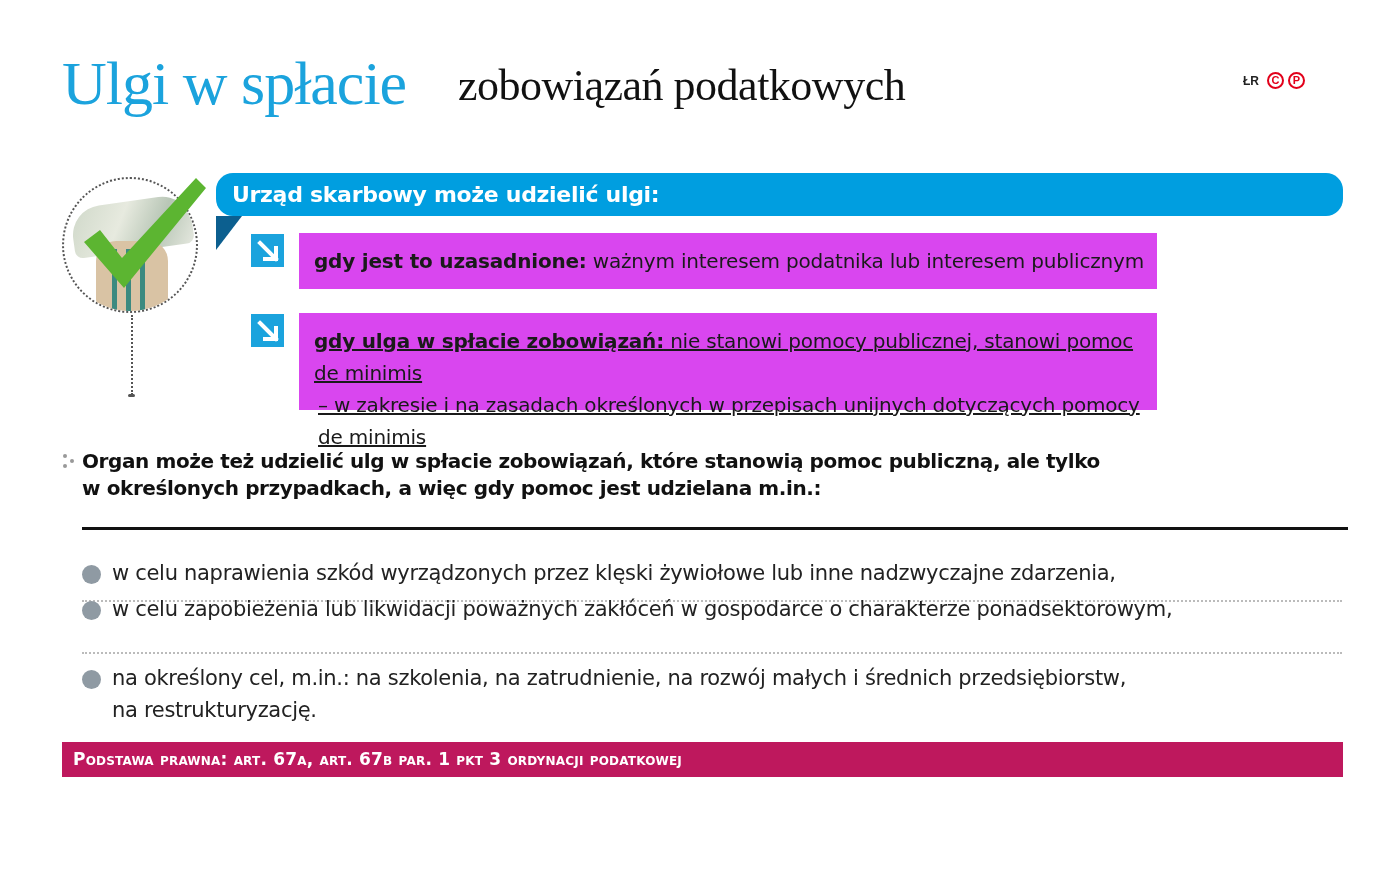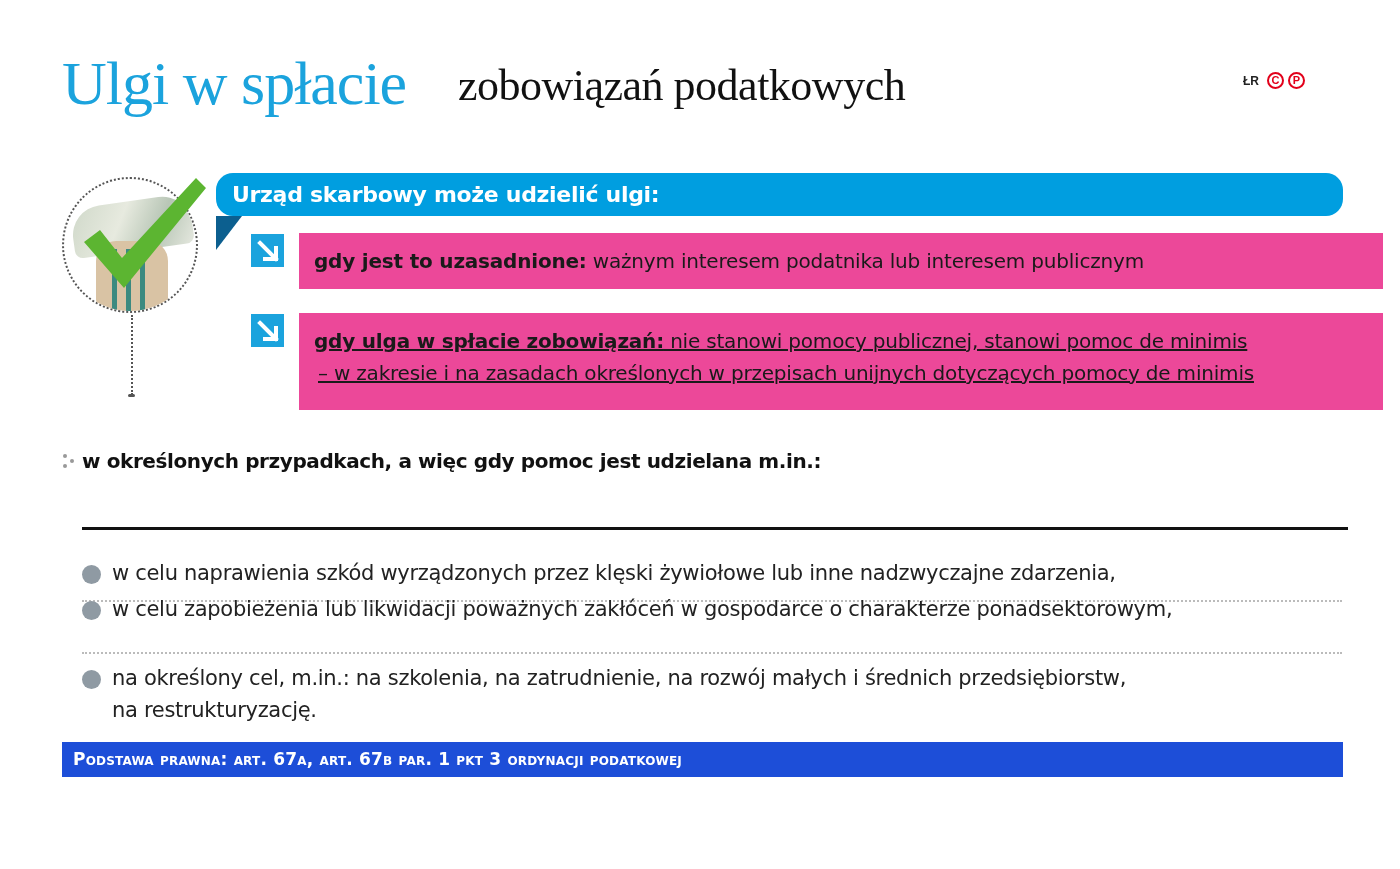--- a/index.html
+++ b/index.html
@@ -44,21 +44,21 @@
   }
   .fold {
     position: absolute; left: 216px; top: 216px; width: 0; height: 0;
     border-top: 0 solid transparent; border-left: 26px solid #0c5f8f; border-bottom: 34px solid transparent;
   }
   .arrow-box {
     position: absolute; left: 251px; width: 33px; height: 33px; background: #1ba3dd;
     display: flex; align-items: center; justify-content: center;
   }
   .gray-box {
-    position: absolute; left: 299px; width: 1084px; background: #ec4899;
+    position: absolute; left: 299px; width: 858px; background: #d946ef;
     font-family: "DejaVu Sans", sans-serif; font-size: 20px; color: #1a1a1a; padding-left: 15px;
     letter-spacing: -0.2px;
   }
   .gray-box b { font-weight: bold; }
   .box1 { top: 233px; height: 56px; line-height: 56px; }
   .box2 { top: 313px; height: 97px; padding-top: 12px; line-height: 32px; text-decoration: underline; }
   .box2 .line2 { padding-left: 4px; }
 
   .organ {
     position: absolute; left: 82px; top: 448px; width: 1200px;
@@ -70,21 +70,21 @@
 
   .rule { position: absolute; left: 82px; top: 527px; width: 1266px; height: 3px; background: #111; }
 
   .bullet-row { position: absolute; left: 82px; width: 1260px; font-family: "DejaVu Sans", sans-serif; font-size: 21px; color: #222; letter-spacing: -0.3px; }
   .bullet-row .dot { position: absolute; left: 0; top: 8px; width: 19px; height: 19px; border-radius: 50%; background: #8f9aa3; }
   .bullet-row .txt { margin-left: 30px; line-height: 32px; }
   .sep { position: absolute; left: 82px; width: 1260px; height: 0; border-top: 2px dotted #bbb; }
 
   .legal {
     position: absolute; left: 62px; top: 742px; width: 1281px; height: 35px;
-    background: #1d4ed8; color: #fff; font-family: "DejaVu Sans", sans-serif; font-weight: bold;
+    background: #be185d; color: #fff; font-family: "DejaVu Sans", sans-serif; font-weight: bold;
     font-size: 17px; line-height: 35px; padding-left: 11px; font-variant: small-caps; letter-spacing: 0.2px;
   }
 </style>
 </head>
 <body>
 
 <div class="title-blue">Ulgi w spłacie</div>
 <div class="title-black">zobowiązań podatkowych</div>
 
 <div class="credit">
@@ -127,20 +127,21 @@
   <div><b>gdy ulga w spłacie zobowiązań:</b><span> nie stanowi pomocy publicznej, stanowi pomoc de minimis</span></div>
   <div class="line2">– w zakresie i na zasadach określonych w przepisach unijnych dotyczących pomocy de minimis</div>
 </div>
 
 <div class="organ-dots">
   <span style="left:1px;top:2px"></span>
     <span style="left:1px;top:12px"></span>
     <span style="left:8px;top:7px"></span>
 </div>
 <div class="organ">
+  <div>Organ może też udzielić ulg w spłacie zobowiązań, które stanowią  pomoc publiczną, ale tylko</div>
   <div>w określonych przypadkach, a więc  gdy pomoc jest udzielana m.in.:</div>
 </div>
 
 <div class="rule"></div>
 
 <div class="bullet-row" style="top:557px">
   <span class="dot"></span>
   <div class="txt">w celu naprawienia szkód wyrządzonych przez  klęski żywiołowe lub inne nadzwyczajne zdarzenia,</div>
 </div>
 <div class="sep" style="top:600px"></div>

